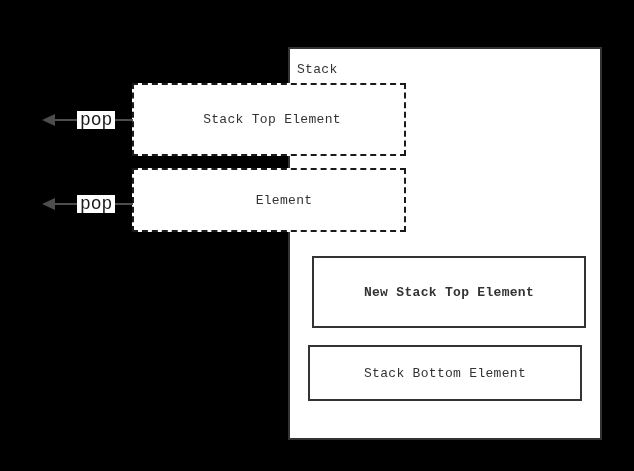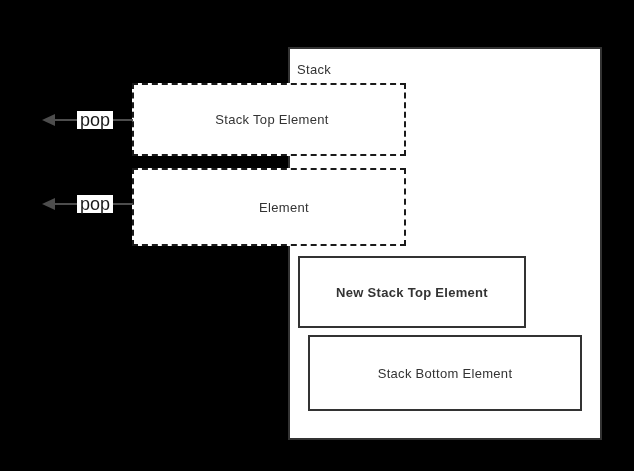--- a/index.html
+++ b/index.html
@@ -16,20 +16,21 @@
     width: 634px;
     height: 471px;
     font-family: "Liberation Sans", "DejaVu Sans", sans-serif;
     overflow: hidden;
   }
   .canvas {
     position: relative;
     width: 634px;
     height: 471px;
     background: var(--background);
+    font-family: Liberation Mono, monospace;
   }
   .stack-container {
     position: absolute;
     left: 288px;
     top: 47px;
     width: 314px;
     height: 393px;
     background: var(--box_fill);
     border: 2px solid var(--border);
   }
@@ -49,23 +50,23 @@
     justify-content: center;
     background: var(--box_fill);
     font-size: 13px;
     color: var(--text);
     letter-spacing: 0.3px;
     text-align: center;
   }
   .box.dashed { border: 2px dashed var(--dash); }
   .box.solid  { border: 2px solid var(--border); }
   .popped-top    { left: 132px; top: 83px;  width: 274px; height: 73px; padding-left: 6px; }
-  .popped-second { left: 132px; top: 168px; width: 274px; height: 78px; padding-left: 30px; }
-  .new-top    { left: 298px; top: 256px; width: 228px; height: 72px; font-weight: bold; align-items: center; }
-  .bottom-el  { left: 308px; top: 335px; width: 274px; height: 76px; }
+  .popped-second { left: 132px; top: 168px; width: 274px; height: 64px; padding-left: 30px; }
+  .new-top    { left: 312px; top: 256px; width: 274px; height: 72px; font-weight: bold; align-items: center; }
+  .bottom-el  { left: 308px; top: 345px; width: 274px; height: 56px; }
   .arrow-line {
     position: absolute;
     height: 2px;
     width: 89px;
     left: 44px;
     background: var(--arrow);
   }
   .arrow-head {
     position: absolute;
     left: 42px;

